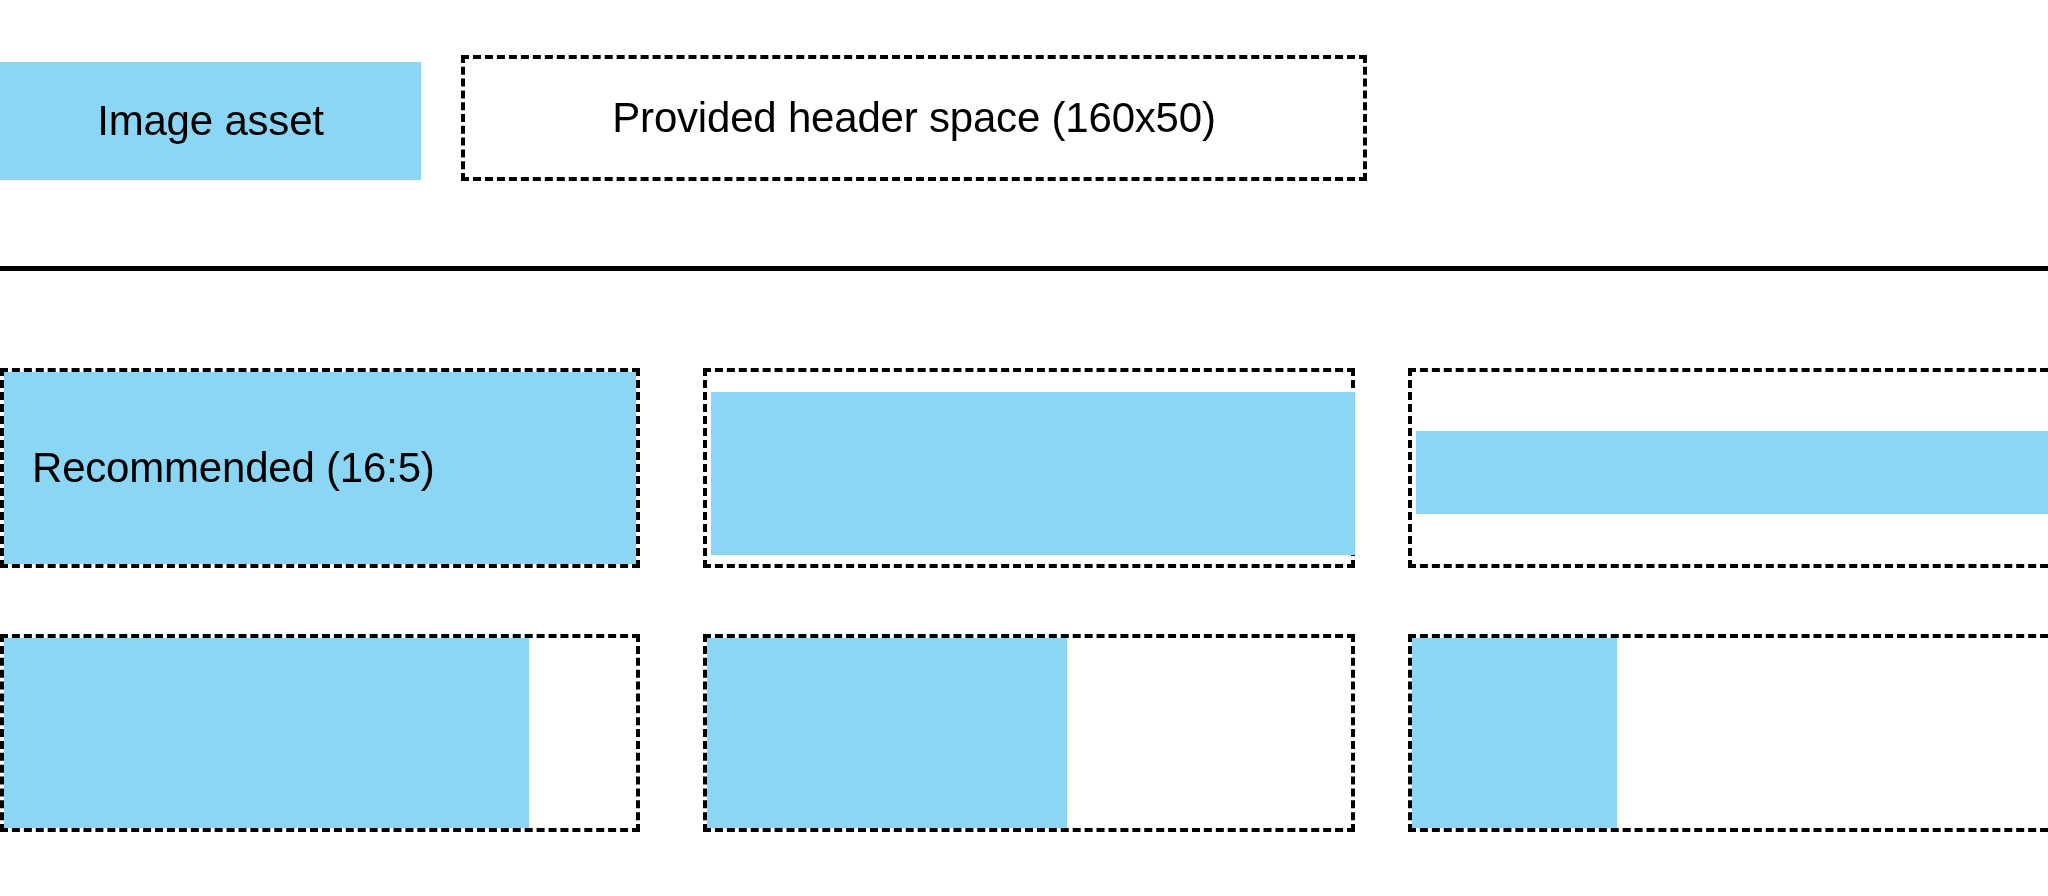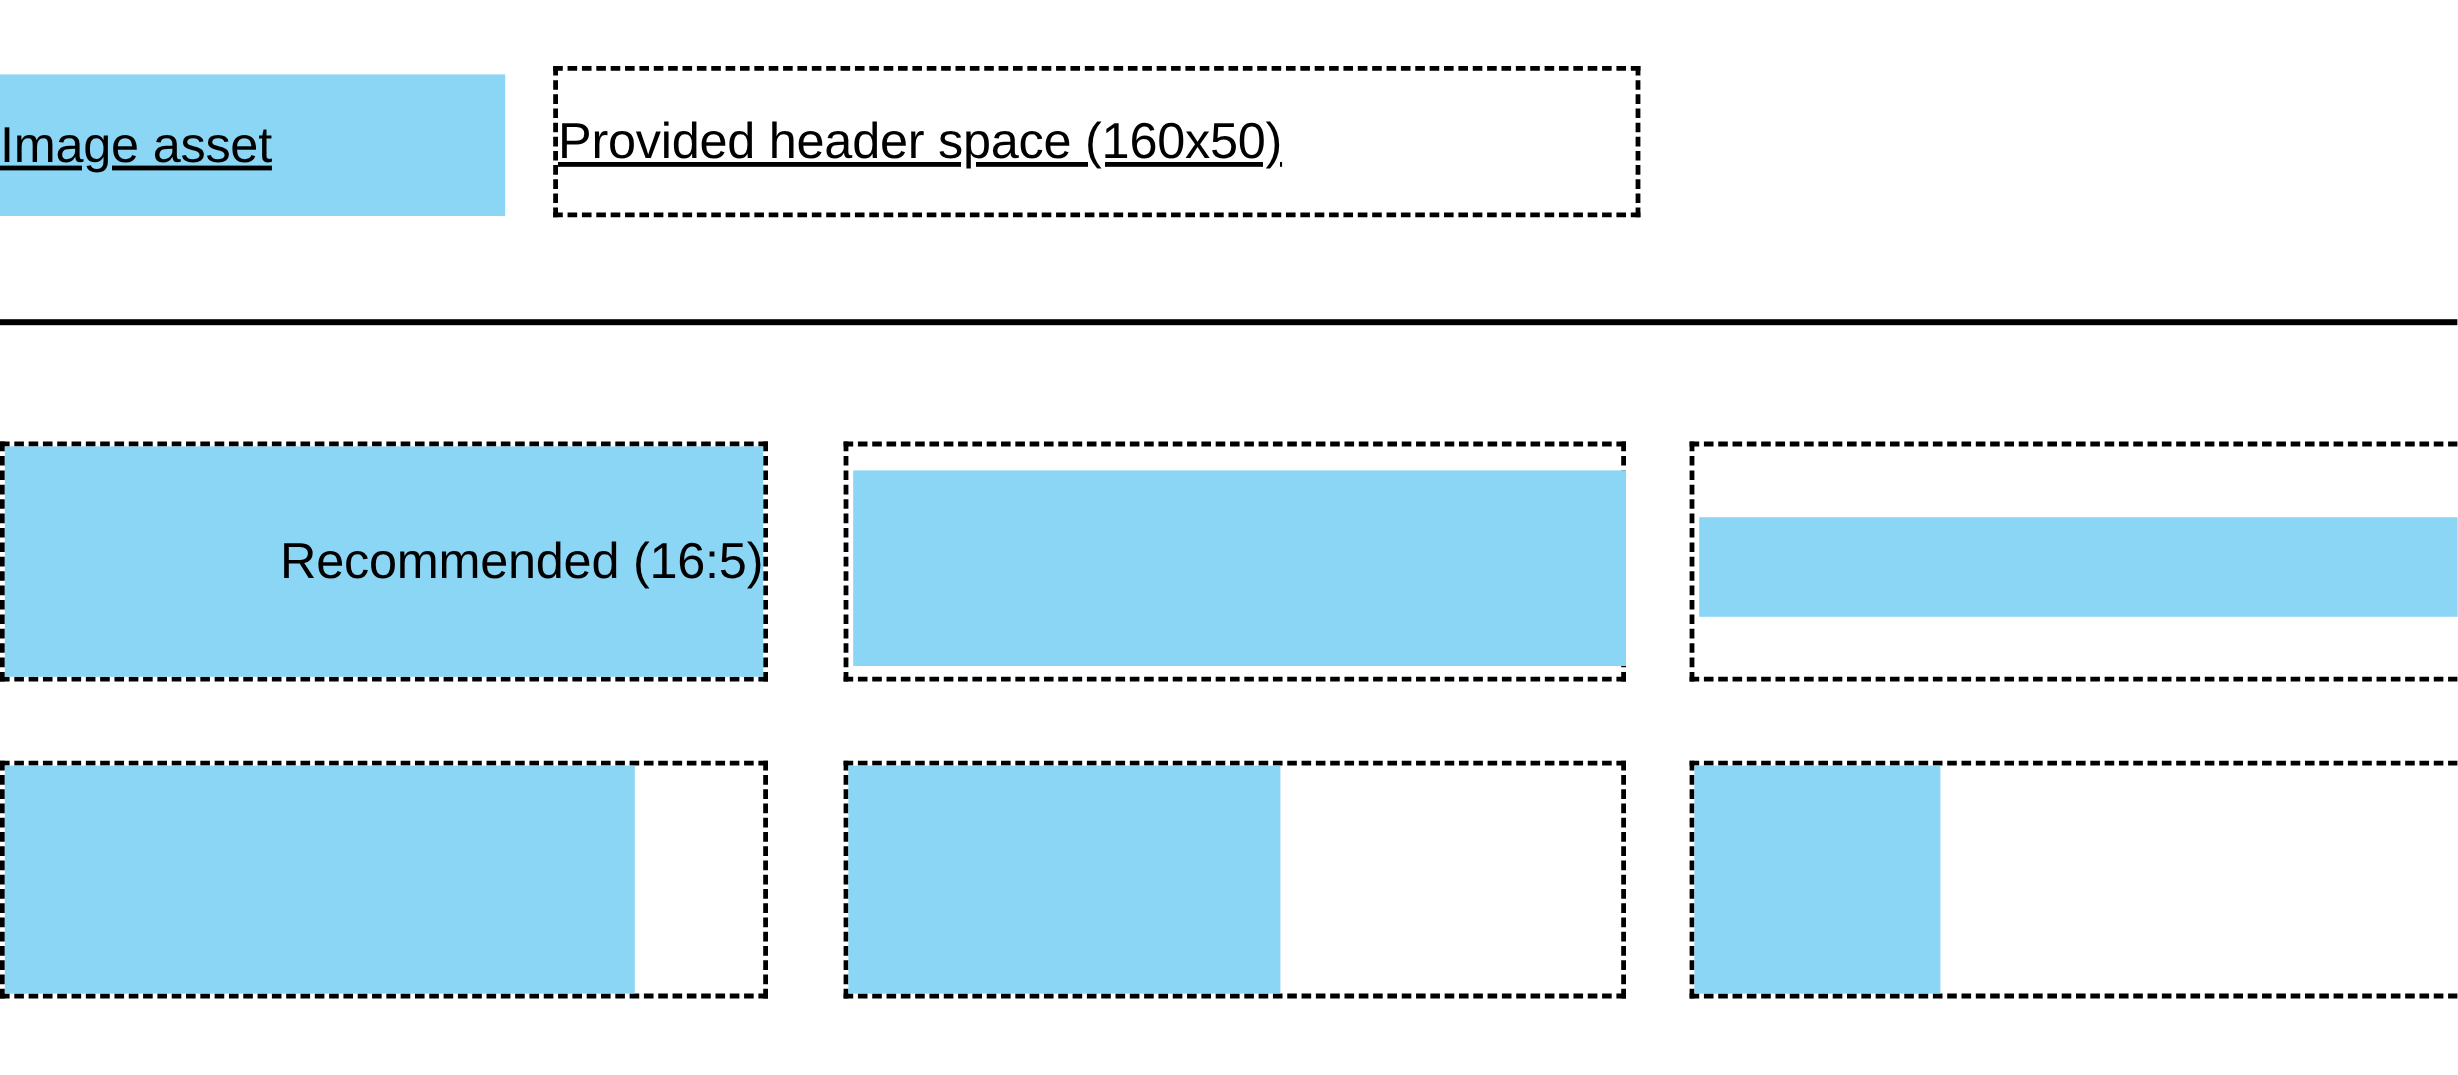--- a/index.html
+++ b/index.html
@@ -35,33 +35,32 @@
     color: #000000;
     font-size: 42px;
     line-height: 1;
     letter-spacing: -0.2px;
     white-space: nowrap;
   }
 
   .center-label {
     display: flex;
     align-items: center;
-    justify-content: flex-start;
+    justify-content: center;
     width: 100%;
     height: 100%;
-    text-decoration: underline;
   }
 
   .left-label {
     display: flex;
     align-items: center;
-    justify-content: flex-end;
+    justify-content: flex-start;
     width: 100%;
     height: 100%;
-    padding-left: 70px;
+    padding-left: 28px;
   }
 
   .divider {
     background: #000000;
     height: 5px;
   }
 
   
   #header-swatch {
     left: 0px; top: 62px;

